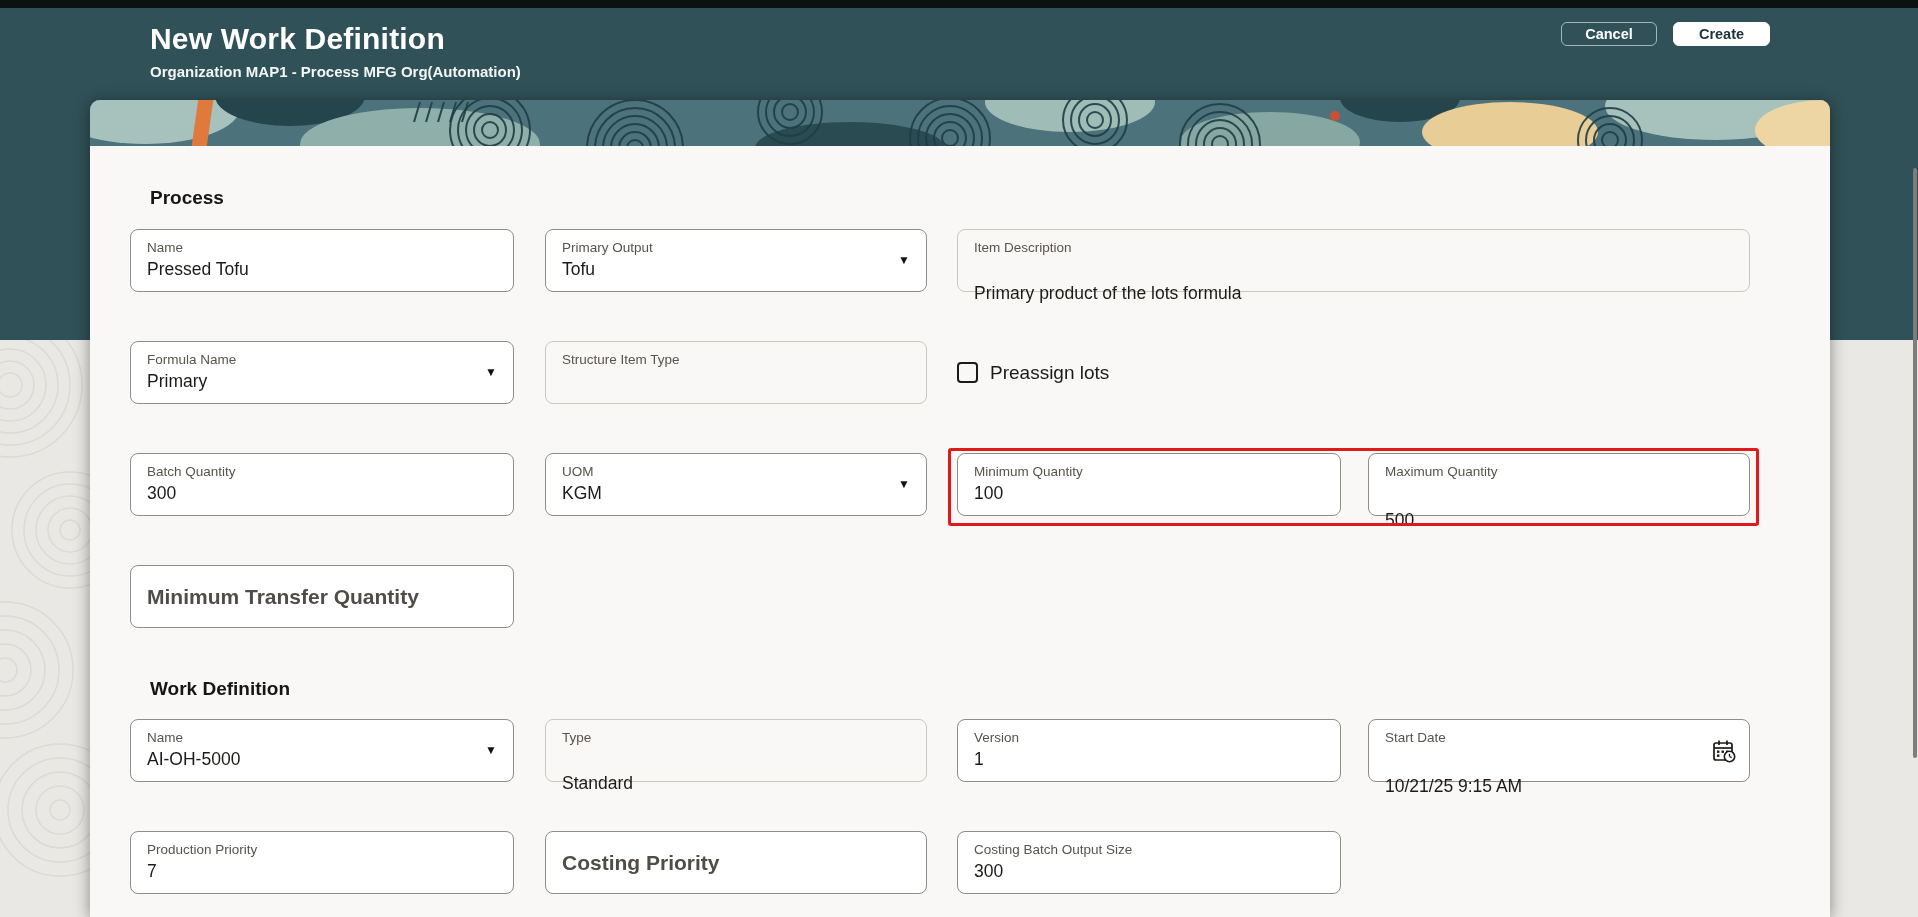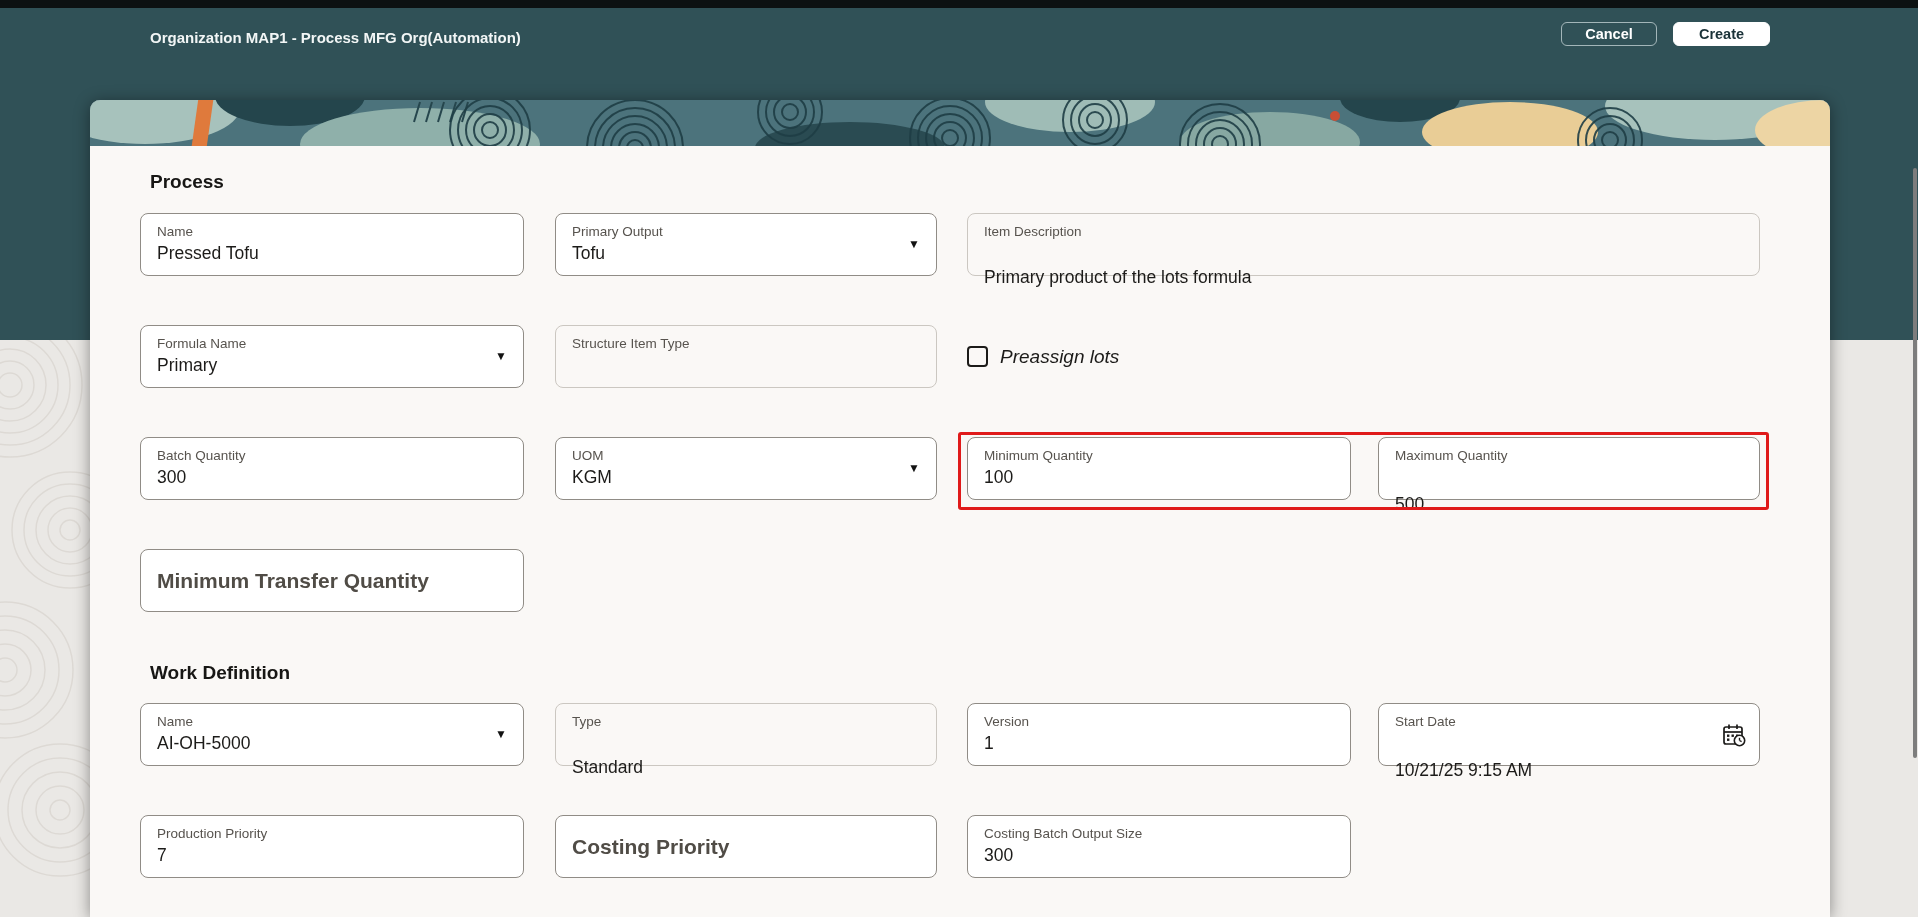--- a/index.html
+++ b/index.html
@@ -18,39 +18,39 @@
   .hdr-sub{font-size:15px;font-weight:600;margin-top:7px;color:#F2F6F6;}
   .actions{position:absolute;top:22px;right:148px;display:flex;align-items:flex-start;}
   .btn{height:24px;border-radius:6px;font-family:"Liberation Sans",sans-serif;font-size:14.5px;font-weight:700;display:flex;align-items:center;justify-content:center;cursor:pointer;box-sizing:border-box;}
   .btn-cancel{width:96px;background:transparent;border:1.5px solid rgba(226,237,238,.65);color:#FFFFFF;}
   .btn-create{width:97px;background:#FFFFFF;border:1.5px solid #FFFFFF;color:#1A3238;margin-left:16px;}
 
   
   .card{position:absolute;left:90px;top:100px;width:1740px;height:817px;background:#FAF8F6;border-radius:10px 10px 0 0;box-shadow:0 2px 16px rgba(0,0,0,.42);overflow:hidden;}
   .banner{display:block;width:1740px;height:46px;}
 
-  .card-content{padding-top:24px;}
+  .card-content{padding-top:40px;}
   .section-title{margin:0 0 0 60px;height:24px;line-height:24px;font-size:19px;font-weight:600;color:#171614;}
-  .row{display:flex;margin-left:50px;margin-right:58px;}
+  .row{display:flex;margin-left:40px;margin-right:58px;}
   .mt19{margin-top:19px;}.mt49{margin-top:49px;}.mt18{margin-top:18px;}
 
   
   .field{position:relative;box-sizing:border-box;height:63px;background:#FFFFFF;border:1px solid #908C86;border-radius:8px;padding:9px 40px 0 16px;display:flex;flex-direction:column;}
   .c1{width:384px;}.c2{width:382px;}.span2{width:793px;}
   .g1{margin-left:31px;}.g2{margin-left:30px;}.g3{margin-left:27px;gap:27px;}
   .f-label{font-size:13.5px;color:#57534E;line-height:17px;}
   .f-value{font-size:17.5px;color:#1C1B19;line-height:24px;margin-top:1px;}
   .field.readonly{background:transparent;border-color:#CBC7C1;gap:24px;}
   .field.empty{justify-content:center;padding-top:0;}
   .field.empty .f-label{font-size:21px;font-weight:600;color:#504C46;line-height:20px;}
   .caret{position:absolute;right:16px;top:50%;transform:translateY(-55%);font-size:12px;color:#121212;}
   .cal-icon{position:absolute;right:12px;top:50%;transform:translateY(-50%);}
 
   
-  .check-row{display:flex;align-items:center;height:63px;font-style:italic;}
+  .check-row{display:flex;align-items:center;height:63px;}
   .checkbox{width:21px;height:21px;border:2px solid #1C1B19;border-radius:4px;background:transparent;box-sizing:border-box;cursor:pointer;}
   .check-label{font-size:19px;color:#1C1B19;margin-left:12px;}
 
   
   .qty-group{position:relative;display:flex;}
   .red-annot{position:absolute;left:-9px;right:-9px;top:-5px;bottom:-10px;border:3px solid #E01A1A;border-radius:3px;pointer-events:none;}
 
   
   .scrollbar-thumb{position:absolute;right:1px;top:168px;width:4px;height:590px;background:#7D7D7D;border-radius:2px;cursor:pointer;}
 </style>
@@ -89,20 +89,21 @@
         <circle cx="60" cy="470" r="10"></circle>
           <circle cx="60" cy="470" r="24"></circle>
           <circle cx="60" cy="470" r="38"></circle>
           <circle cx="60" cy="470" r="52"></circle>
           <circle cx="60" cy="470" r="66"></circle>
       </g>
     </g>
   </svg>
 
   <div class="hdr-text">
+    <div class="hdr-title">New Work Definition</div>
     <div class="hdr-sub">Organization MAP1 - Process MFG Org(Automation)</div>
   </div>
   <div class="actions">
     <div class="btn btn-cancel">Cancel</div>
     <div class="btn btn-create">Create</div>
   </div>
 
   <div class="card">
 
     <svg class="banner" viewBox="0 0 1740 46" preserveAspectRatio="none">

